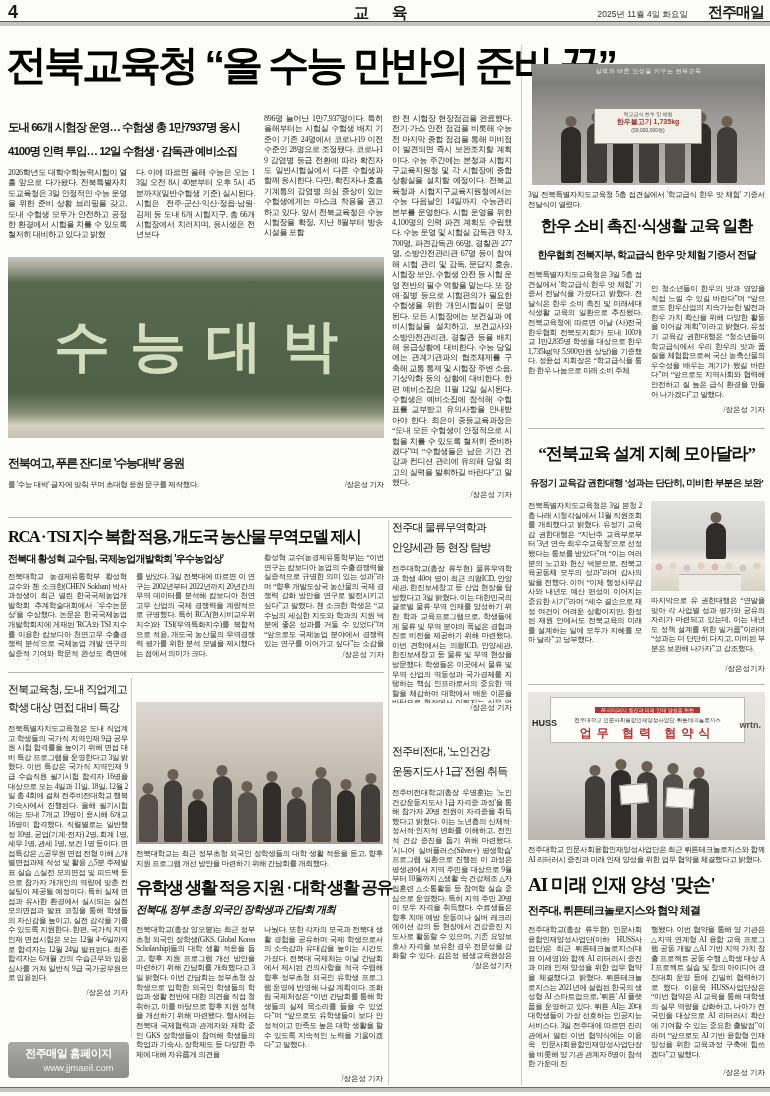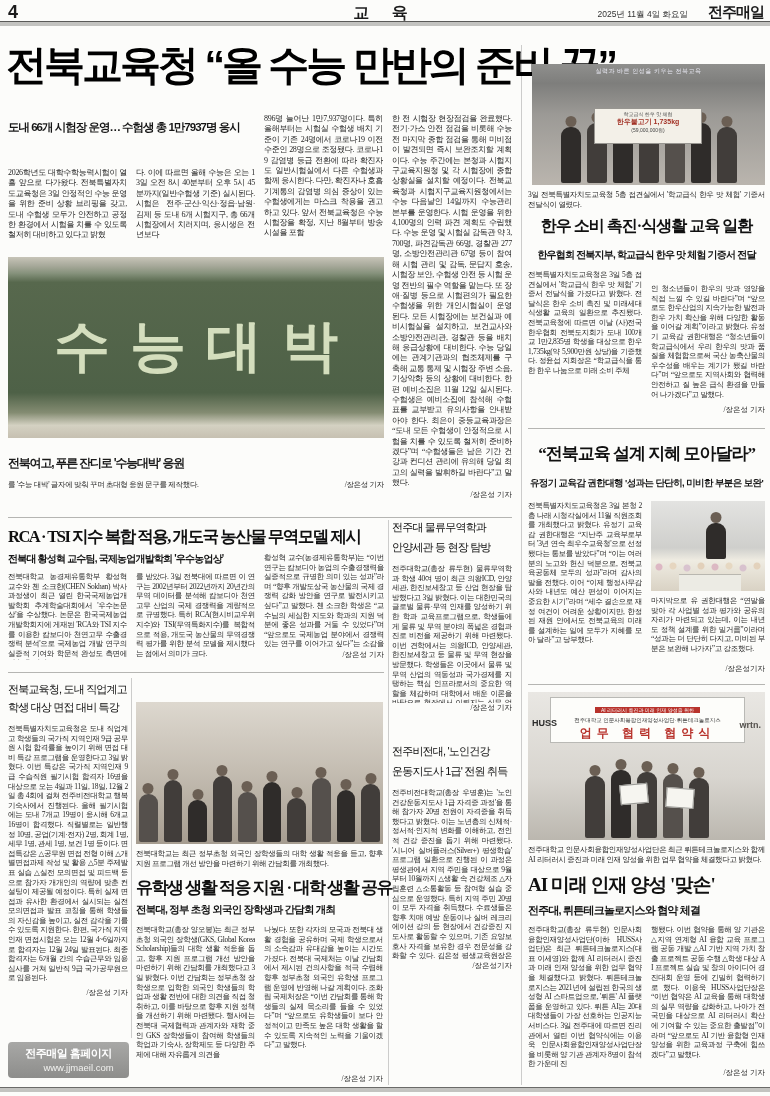--- a/index.html
+++ b/index.html
@@ -43,20 +43,21 @@
   <div class="vr" style="left:388px;top:520px;height:565px;"></div>
   <div class="vr" style="left:131px;top:678px;height:360px;"></div>
   <div class="hr" style="left:8px;top:517px;width:504px;"></div>
   <div class="hr" style="left:8px;top:672px;width:376px;"></div>
   <div class="hr" style="left:528px;top:428px;width:237px;"></div>
   <div class="hr" style="left:528px;top:684px;width:237px;"></div>
   <div class="abs" style="left:0;top:1087px;width:770px;height:4px;background:#c3c3c0;border-top:1px solid #6a6a68;"></div>
 
   <div class="abs gothic" style="left:6px;top:38px;width:514px;font-size:41px;font-weight:900;letter-spacing:-3px;white-space:nowrap;color:#000;">전북교육청 “올 수능 만반의 준비 끝”</div>
   <div class="abs subhead" style="left:8px;top:120px;width:252px;font-size:11.5px;letter-spacing:-1px;">도내 66개 시험장 운영… 수험생 총 1만7937명 응시</div>
+  <div class="abs subhead" style="left:8px;top:144px;width:252px;font-size:11.5px;letter-spacing:-1px;">4100명 인력 투입… 12일 수험생 · 감독관 예비소집</div>
   <div class="abs body-text lead-body" style="left:8px;top:168px;width:119px;height:86px;">2026학년도 대학수학능력시험이 열흘 앞으로 다가왔다. 전북특별자치도교육청은 3일 안정적인 수능 운영을 위한 준비 상황 브리핑을 갖고, 도내 수험생 모두가 안전하고 공정한 환경에서 시험을 치를 수 있도록 철저히 대비하고 있다고 밝혔</div>
   <div class="abs body-text lead-body" style="left:136px;top:168px;width:119px;height:86px;">다. 이에 따르면 올해 수능은 오는 13일 오전 8시 40분부터 오후 5시 45분까지(일반수험생 기준) 실시된다. 시험은 전주·군산·익산·정읍·남원·김제 등 도내 6개 시험지구, 총 66개 시험장에서 치러지며, 응시생은 전년보다</div>
   <div class="abs body-text lead-body" style="left:264px;top:114px;width:119px;height:140px;">896명 늘어난 1만7,937명이다. 특히 올해부터는 시험실 수험생 배치 기준이 기존 24명에서 코로나19 이전 수준인 28명으로 조정됐다. 코로나19 감염병 등급 전환에 따라 확진자도 일반시험실에서 다른 수험생과 함께 응시한다. 다만, 확진자나 호흡기계통의 감염병 의심 증상이 있는 수험생에게는 마스크 착용을 권고하고 있다. 앞서 전북교육청은 수능 시험장을 확정, 지난 8월부터 방송시설을 포함</div>
   <div class="abs body-text lead-body" style="left:392px;top:114px;width:120px;height:372px;">한 전 시험장 현장점검을 완료했다. 전기·가스 안전 점검을 비롯해 수능 전 마지막 종합 점검을 통해 미비점이 발견되면 즉시 보완조치할 계획이다. 수능 주간에는 본청과 시험지구교육지원청 및 각 시험장에 종합상황실을 설치할 예정이다. 전북교육청과 시험지구교육지원청에서는 수능 다음날인 14일까지 수능관리본부를 운영한다. 시험 운영을 위한 4,100명의 인력 파견 계획도 수립했다. 수능 운영 및 시험실 감독관 약 3,700명, 파견감독관 66명, 경찰관 277명, 소방안전관리관 67명 등이 참여해 시험 관리 및 감독, 문답지 호송, 시험장 보안, 수험생 안전 등 시험 운영 전반의 필수 역할을 맡는다. 또 장애·질병 등으로 시험편의가 필요한 수험생을 위한 개인시험실이 운영된다. 모든 시험장에는 보건실과 예비시험실을 설치하고, 보건교사와 소방안전관리관, 경찰관 등을 배치해 응급상황에 대비한다. 수능 당일에는 관계기관과의 협조체제를 구축해 교통 통제 및 시험장 주변 소음, 기상악화 등의 상황에 대비한다. 한편 예비소집은 11월 12일 실시된다. 수험생은 예비소집에 참석해 수험표를 교부받고 유의사항을 안내받아야 한다. 최은이 중등교육과장은 “도내 모든 수험생이 안정적으로 시험을 치를 수 있도록 철저히 준비하겠다”며 “수험생들은 남은 기간 건강과 컨디션 관리에 유의해 당일 최고의 실력을 발휘하길 바란다”고 말했다.</div>
   <div class="byline" style="left:392px;top:490px;width:120px;">/장은성 기자</div>
 
   <div class="photo" style="left:8px;top:257px;width:376px;height:181px;
        background:linear-gradient(180deg,#c7c4b8 0%,#a6a899 5%,#86927c 9%,#57684d 14%,#4e6147 75%,#848c72 86%,#d4d1c2 93%,#c6c0b1 100%);">
     <div class="abs gothic" style="left:0;right:0;top:52px;text-align:center;font-size:56px;font-weight:900;
          color:rgba(223,232,200,0.92);letter-spacing:20px;text-indent:20px;">수능대박</div>
@@ -96,21 +97,21 @@
       <div class="p l" style="height:50px;"></div>
         <div class="p d" style="height:60px;"></div>
       <div class="p" style="height:44px;"></div>
         <div class="p l" style="height:64px;"></div>
       <div class="p d" style="height:52px;"></div>
         <div class="p" style="height:58px;"></div>
     </div>
   </div>
   <div class="abs caption" style="left:136px;top:849px;width:247px;height:22px;">전북대학교는 최근 정부초청 외국인 장학생들의 대학 생활 적응을 듣고, 향후 지원 프로그램 개선 방안을 마련하기 위해 간담회를 개최했다.</div>
   <div class="abs serifh" style="left:136px;top:876px;width:247px;font-size:17px;letter-spacing:-1.5px;white-space:nowrap;">유학생 생활 적응 지원 · 대학 생활 공유</div>
-  <div class="abs subhead" style="left:136px;top:903px;width:247px;font-size:10.5px;letter-spacing:-0.8px;">전북대, 정부 초청 외국인 장학생과 간담회 개최</div>
+  <div class="abs subhead" style="left:136px;top:903px;width:247px;font-size:10.5px;letter-spacing:-0.8px;font-style:italic;">전북대, 정부 초청 외국인 장학생과 간담회 개최</div>
   <div class="abs body-text" style="left:136px;top:925px;width:119px;height:158px;">전북대학교(총장 양오봉)는 최근 정부초청 외국인 장학생(GKS, Global Korea Scholarship)들의 대학 생활 적응을 돕고, 향후 지원 프로그램 개선 방안을 마련하기 위해 간담회를 개최했다고 3일 밝혔다. 이번 간담회는 정부초청 장학생으로 입학한 외국인 학생들의 학업과 생활 전반에 대한 의견을 직접 청취하고, 이를 바탕으로 향후 지원 정책을 개선하기 위해 마련됐다. 행사에는 전북대 국제협력과 관계자와 재학 중인 GKS 장학생들이 참여해 학생들의 학업과 기숙사, 장학제도 등 다양한 주제에 대해 자유롭게 의견을</div>
   <div class="abs body-text" style="left:264px;top:925px;width:119px;height:158px;">나눴다. 또한 각자의 모국과 전북대 생활 경험을 공유하며 국제 학생으로서의 소속감과 유대감을 높이는 시간도 가졌다. 전북대 국제처는 이날 간담회에서 제시된 건의사항을 적극 수렴해 향후 정부초청 외국인 유학생 프로그램 운영에 반영해 나갈 계획이다. 조화림 국제처장은 “이번 간담회를 통해 학생들의 실제 목소리를 들을 수 있었다”며 “앞으로도 유학생들이 보다 안정적이고 만족도 높은 대학 생활을 할 수 있도록 지속적인 노력을 기울이겠다”고 말했다.</div>
   <div class="byline overlaybg" style="left:264px;top:1074px;width:119px;">/장은성 기자</div>
 
   <div class="abs coltitle" style="left:392px;top:520px;width:121px;">전주대 물류무역학과</div>
   <div class="abs coltitle" style="left:392px;top:540px;width:121px;">안양세관 등 현장 탐방</div>
   <div class="abs body-text" style="left:392px;top:564px;width:120px;height:148px;">전주대학교(총장 류두현) 물류무역학과 학생 40여 명이 최근 의왕ICD, 안양세관, 한진보세창고 등 산업 현장을 탐방했다고 3일 밝혔다. 이는 대한민국의 글로벌 물류·무역 인재를 양성하기 위한 학과 교육프로그램으로, 학생들에게 물류 및 무역 분야의 폭넓은 경험과 진로 비전을 제공하기 위해 마련됐다. 이번 견학에서는 의왕ICD, 안양세관, 한진보세창고 등 물류 및 무역 현장을 방문했다. 학생들은 이곳에서 물류 및 무역 산업의 역동성과 국가경제를 지탱하는 핵심 인프라로서의 중요한 역할을 체감하며 대학에서 배운 이론을 바탕으로 현장에서 이뤄지는 실무 업무와 프로세스를 경험할 수 있는 좋은 기회를 가졌다.</div>
   <div class="byline overlaybg" style="left:392px;top:703px;width:120px;">/장은성 기자</div>
 
   <div class="abs coltitle" style="left:392px;top:744px;width:121px;">전주비전대, '노인건강</div>

